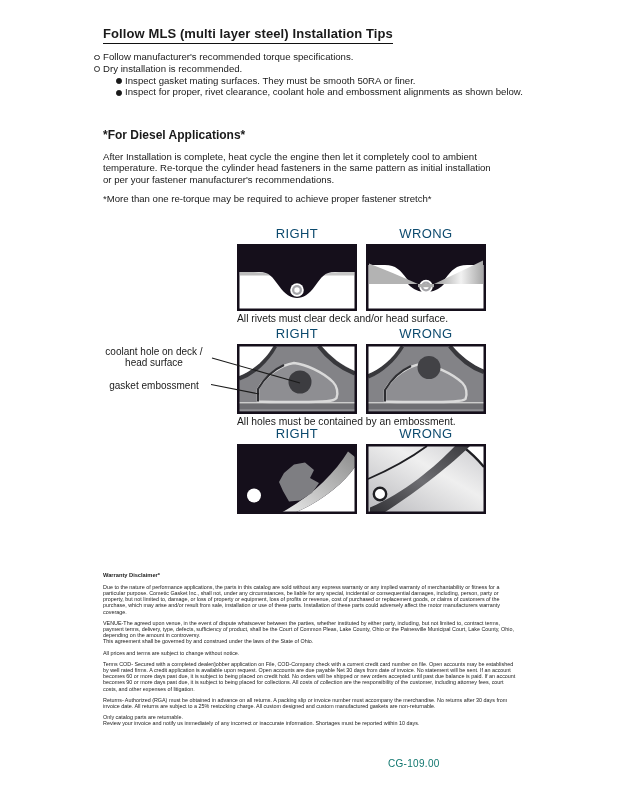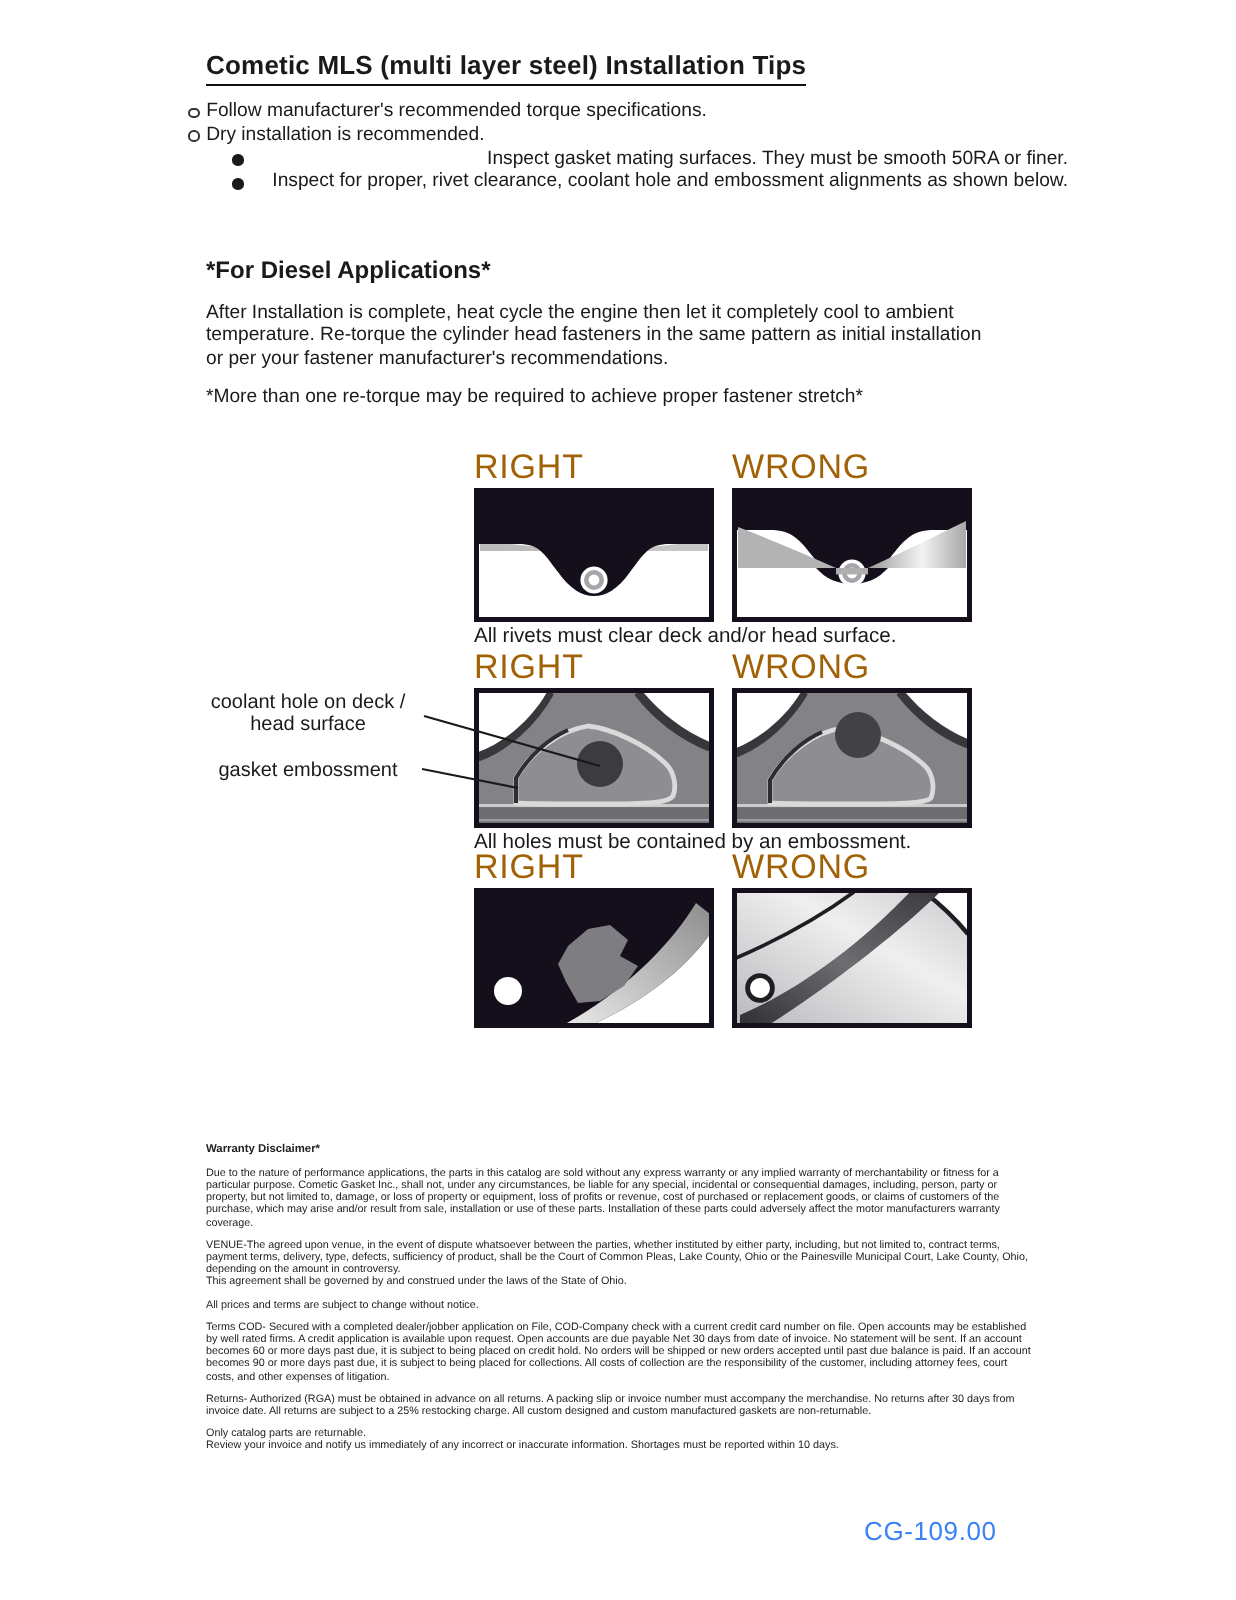--- a/index.html
+++ b/index.html
@@ -8,55 +8,55 @@
     font-family:"Liberation Sans","DejaVu Sans",sans-serif;color:#1a1a1a;
   }
   
   .header{position:absolute;left:94px;top:24px;width:440px;}
   .title{
     display:inline-block;margin:0 0 0 9px;font-size:13px;font-weight:700;
     border-bottom:1.6px solid #111;padding-bottom:2px;letter-spacing:0.1px;
   }
   .tips{list-style:none;margin:7px 0 0 0;padding:0;font-size:9.6px;line-height:11.8px;}
   .tips li{display:flex;align-items:flex-start;}
-  .tips li.sub{margin-left:22px;justify-content:space-between;}
+  .tips li.sub{margin-left:22px;}
   .marker{flex:0 0 auto;margin:3.6px 3.5px 0 0;width:3.6px;height:3.6px;border-radius:50%;}
   .marker.circle{border:1px solid #333;}
   .marker.dot{background:#1a1a1a;border:1px solid #1a1a1a;}
   
   .diesel{position:absolute;left:103px;top:128px;width:430px;}
   .diesel h2{margin:0 0 9px 0;font-size:12px;font-weight:700;}
   .diesel p{margin:0 0 8px 0;font-size:9.6px;line-height:11.3px;white-space:pre-line;}
   
   .fig{position:absolute;left:237px;width:249px;}
   .fig1{top:226px;} .fig2{top:326px;} .fig3{top:426px;}
   .fig-labels{display:flex;gap:9px;margin-bottom:3px;}
-  .fig-label{width:120px;text-align:left;font-size:17px;line-height:15px;letter-spacing:0.4px;color:#a16207;}
+  .fig-label{width:120px;text-align:center;font-size:13px;line-height:15px;letter-spacing:0.4px;color:#0c4a6e;}
   .fig-panels{display:flex;gap:9px;}
   .fig-panels svg{display:block;}
   .fig-caption{margin-top:2px;font-size:10.3px;font-weight:400;line-height:11.5px;white-space:pre-line;}
   
   .annotations{position:absolute;left:98px;top:347px;width:112px;text-align:center;font-size:10px;line-height:10.6px;}
   .ann-coolant{margin-bottom:13px;}
   .leader-svg{position:absolute;left:211px;top:352px;}
   
   .disclaimer{position:absolute;left:103px;top:572px;width:416px;font-size:5.4px;line-height:6.2px;color:#222;}
   .disclaimer h3{margin:0 0 5.5px 0;font-size:5.7px;line-height:6.2px;}
   .disclaimer p{margin:0 0 5px 0;}
   .disclaimer p.nogap{margin-bottom:0;}
   
-  .footer-code{position:absolute;left:388px;top:758px;font-size:13px;letter-spacing:0.3px;color:#3b82f6;margin-left:44px;}
+  .footer-code{position:absolute;left:388px;top:758px;font-size:10px;letter-spacing:0.3px;color:#0f766e;}
 </style>
 </head>
 <body>
 
 <div class="page">
 
   <div class="header">
-    <h1 class="title">Cometic MLS (multi layer steel) Installation Tips</h1>
+    <h1 class="title">Follow MLS (multi layer steel) Installation Tips</h1>
     <ul class="tips">
       <li>
         <span class="marker circle"></span>
         <span>Follow manufacturer's recommended torque specifications.</span>
       </li>
       <li>
         <span class="marker circle"></span>
         <span>Dry installation is recommended.</span>
       </li>
       <li class="sub">

